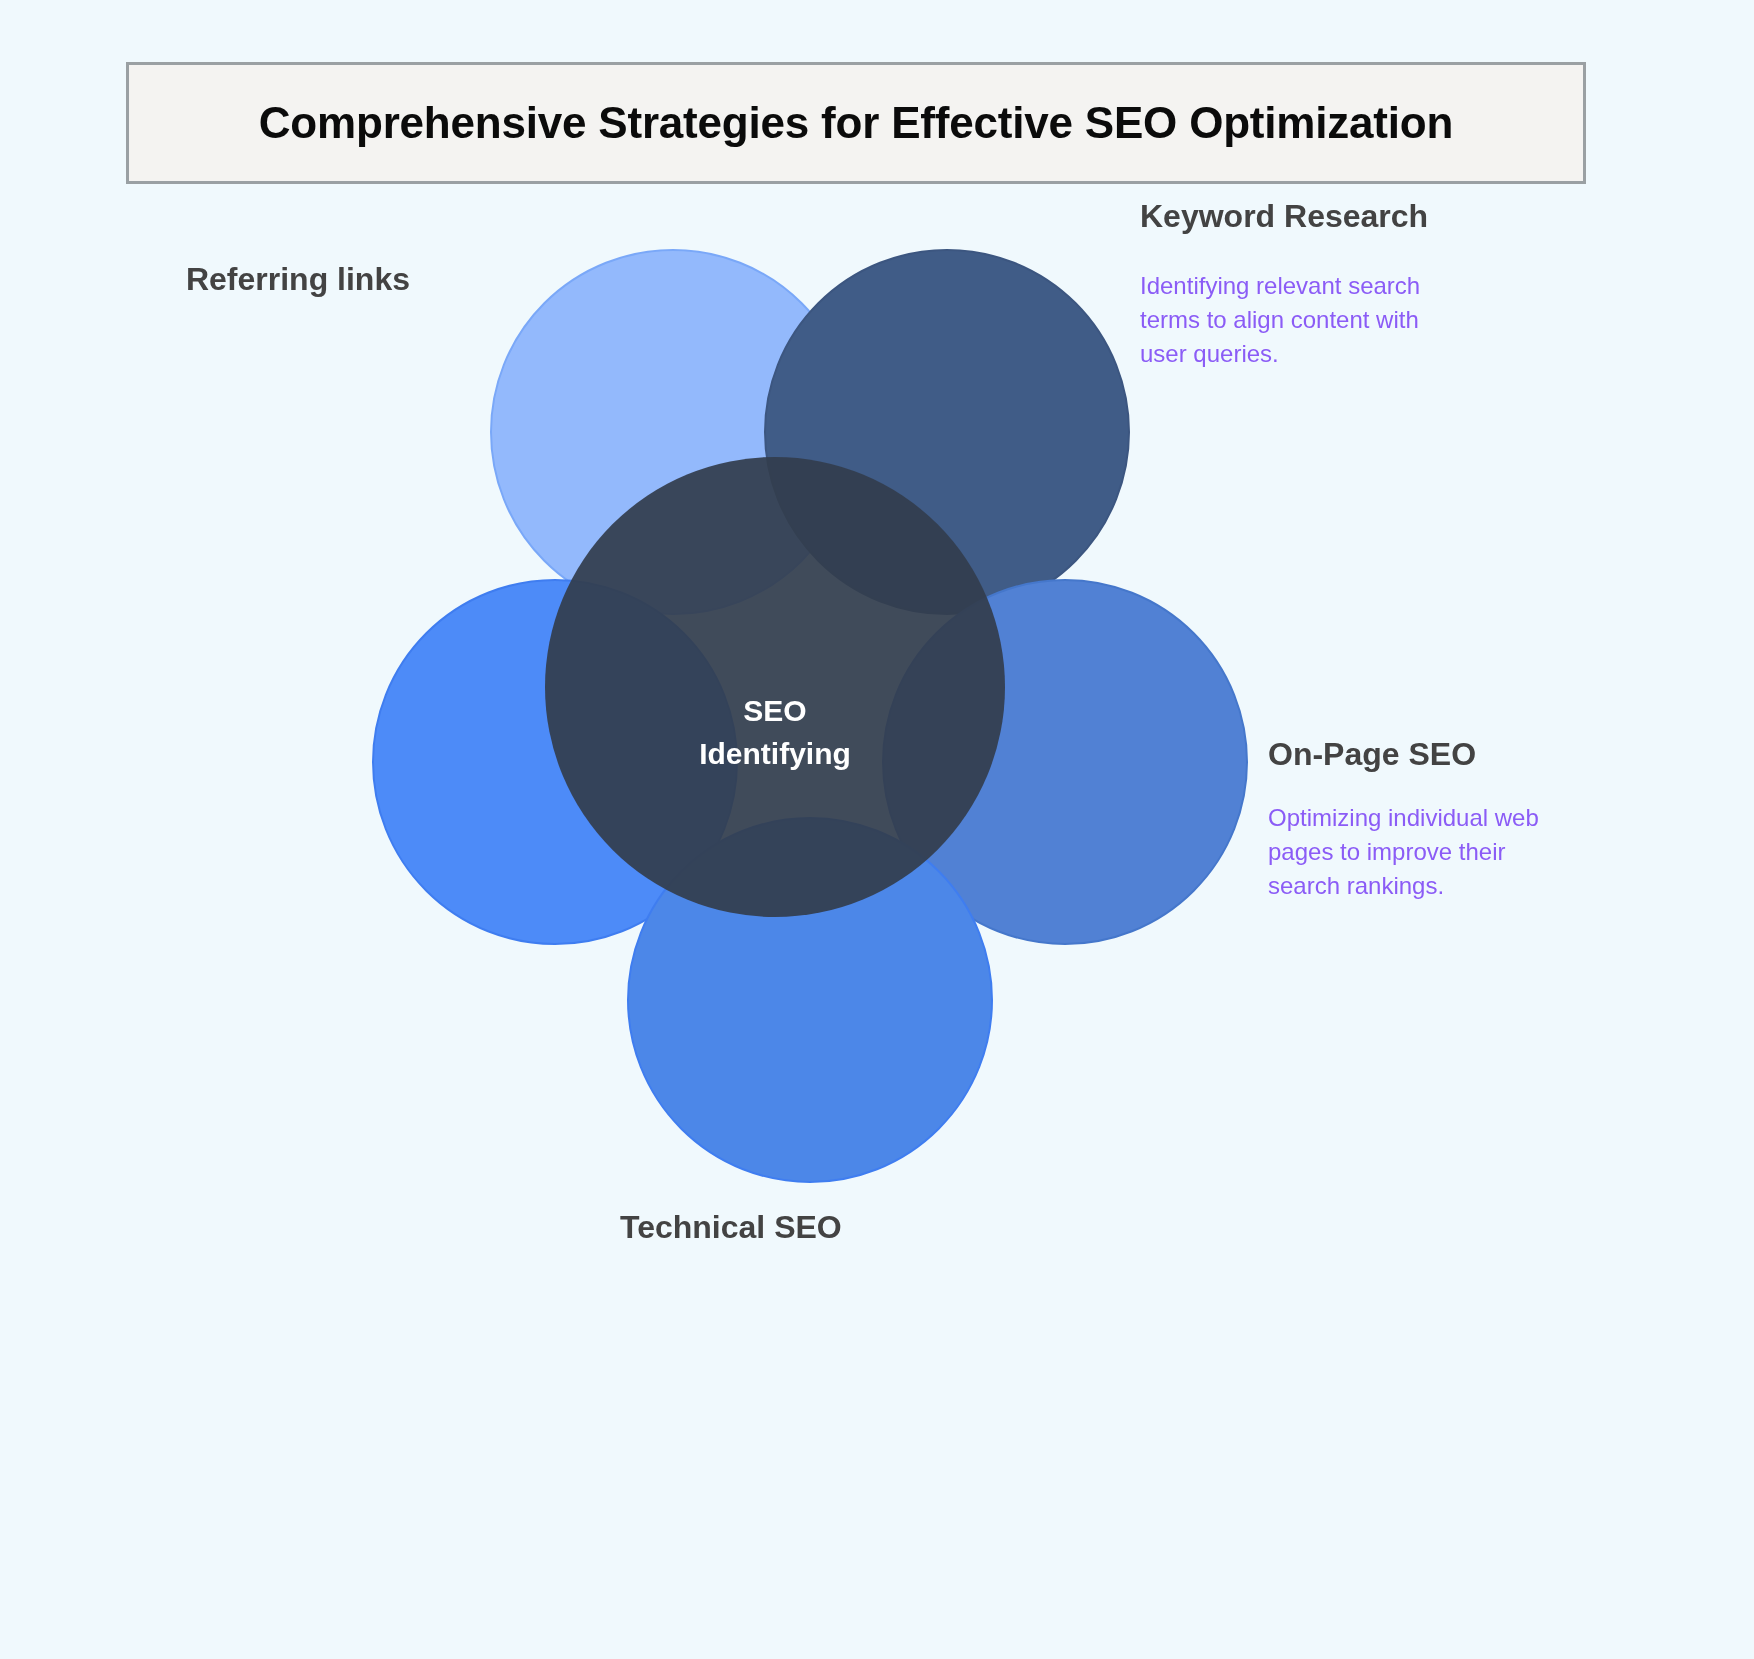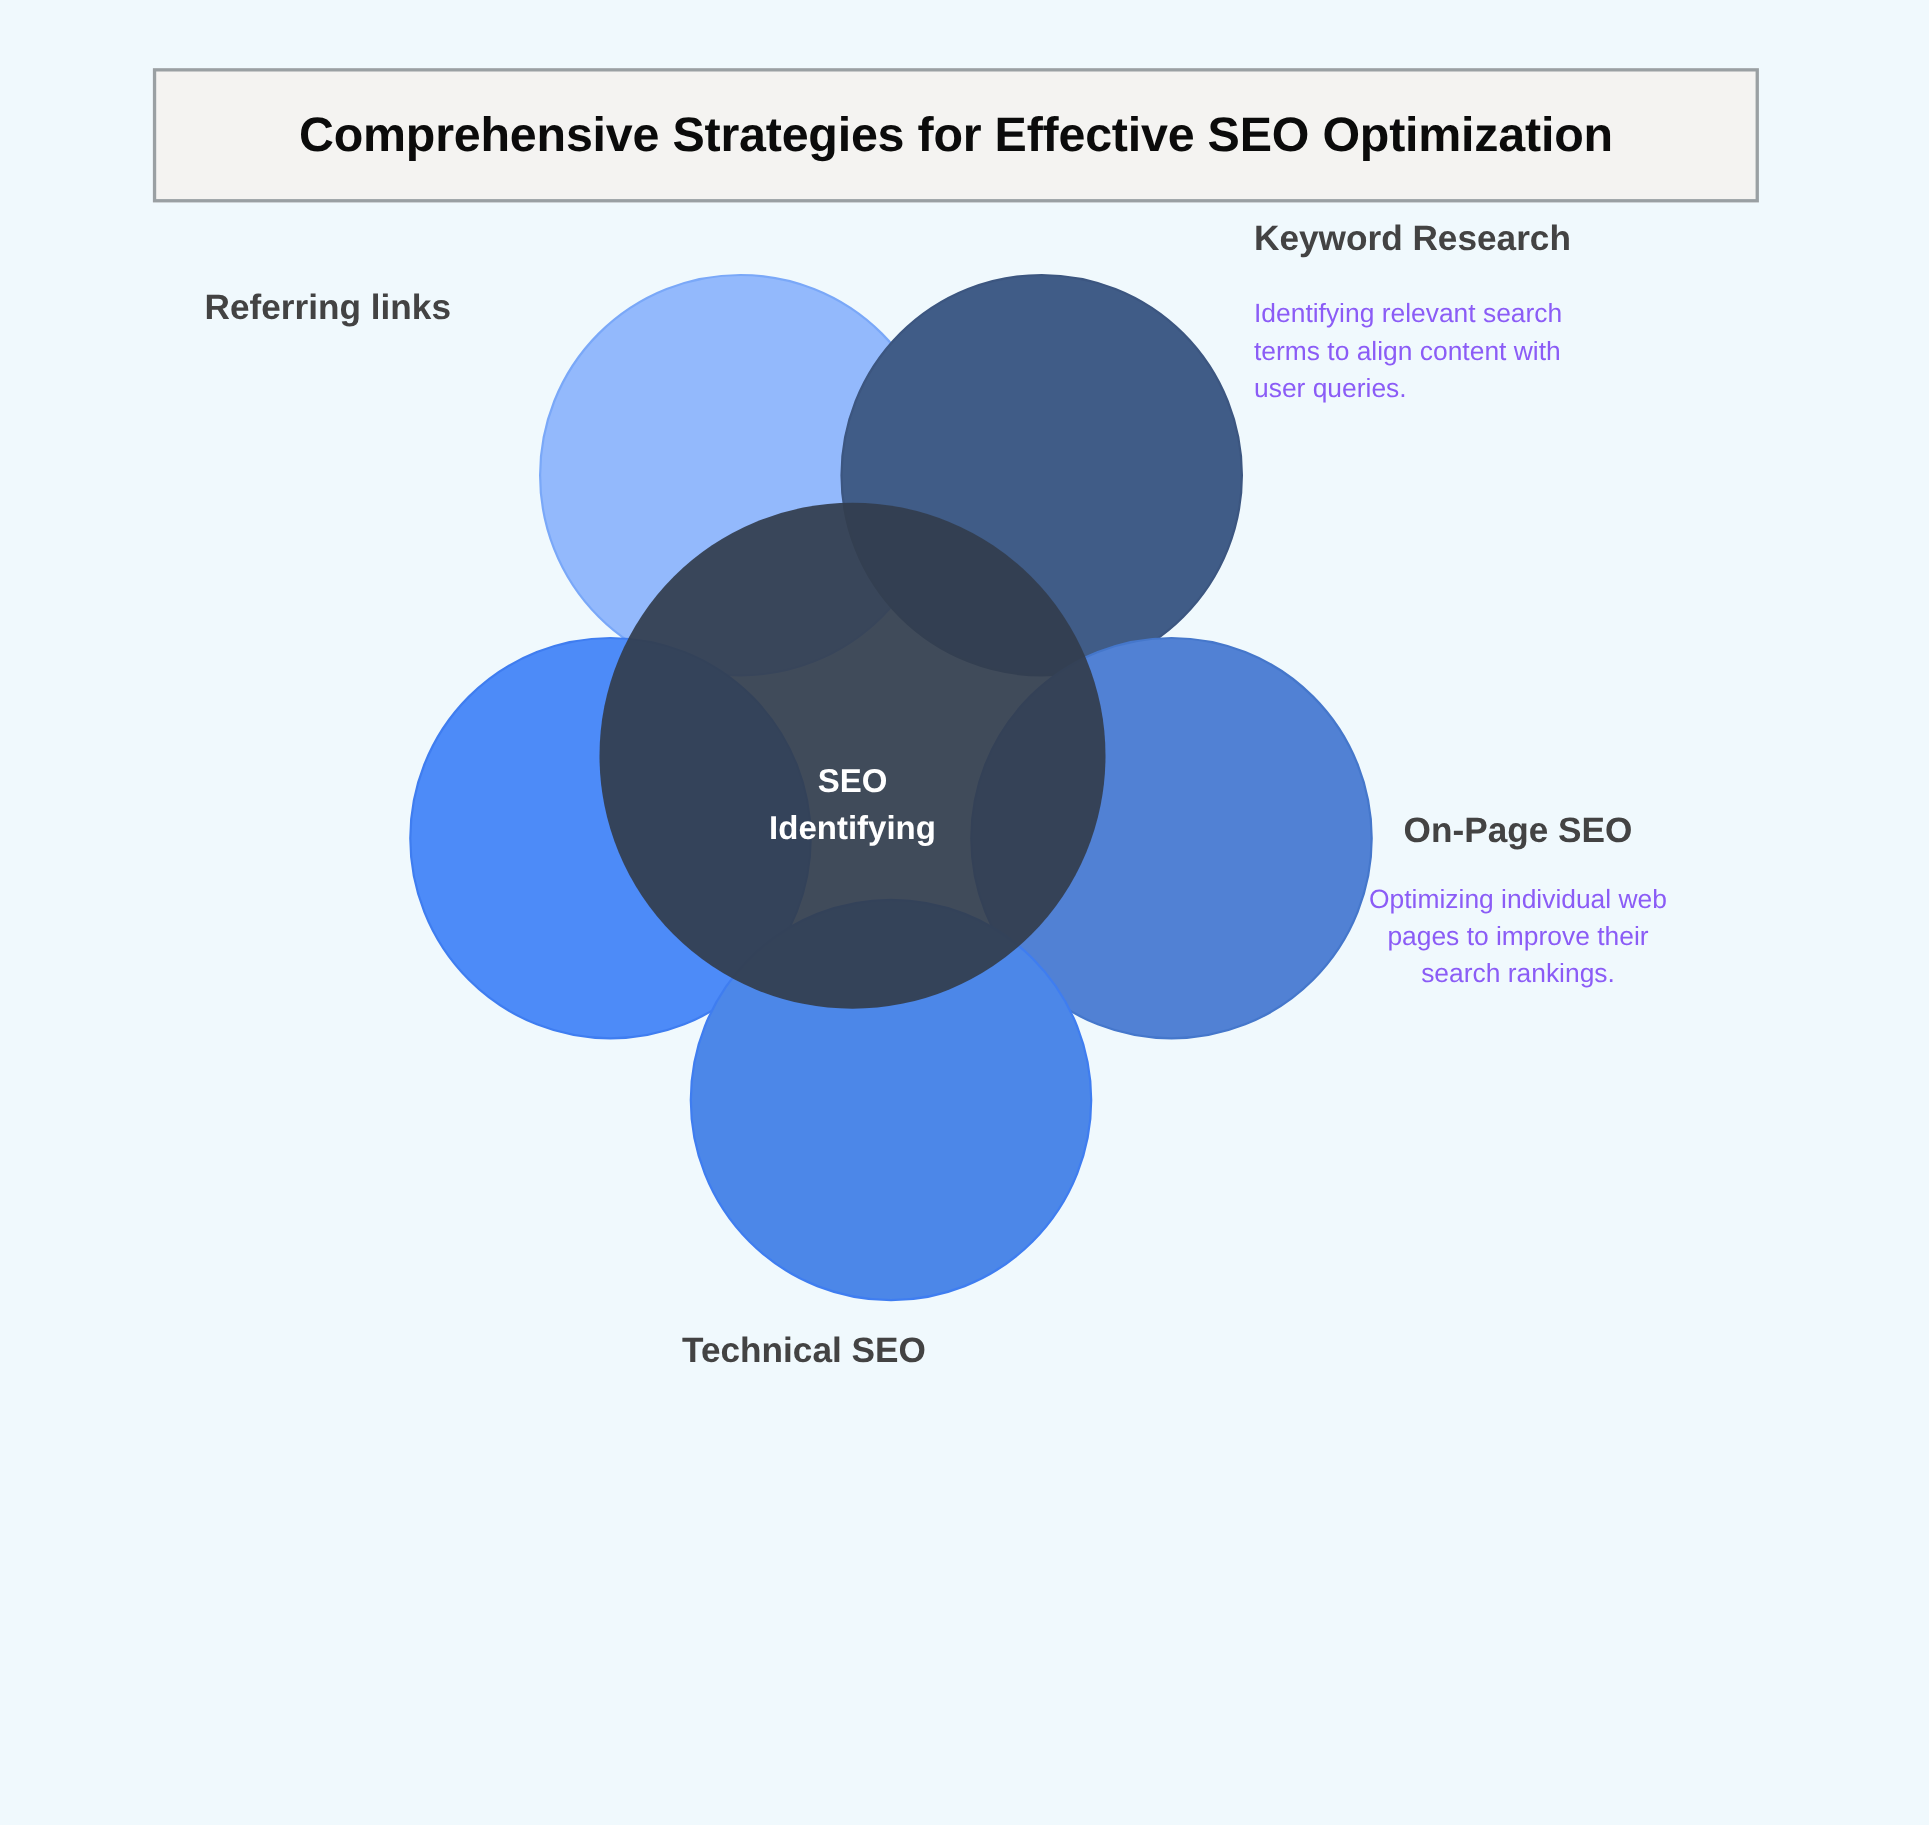--- a/index.html
+++ b/index.html
@@ -11,21 +11,21 @@
     height: 1659px;
     background: #f0f9fd;
     font-family: "Liberation Sans", sans-serif;
     overflow: hidden;
     position: relative;
   }
 
   
   #title-box {
     position: absolute;
-    left: 139px;
+    left: 126px;
     top: 62px;
     width: 1460px;
     height: 122px;
     background: #f4f3f1;
     border: 3px solid #9aa0a3;
     box-sizing: border-box;
     display: flex;
     align-items: center;
     justify-content: center;
   }
@@ -102,24 +102,24 @@
 
   #callout-content-quality {
     left: 50px;
     top: 700px;
     width: 240px;
     text-align: right;
   }
   #callout-content-quality .c-title { margin-bottom: 30px; }
 
   #callout-onpage-seo {
-    left: 1240px;
+    left: 1268px;
     top: 733px;
     width: 280px;
-    text-align: center;
+    text-align: left;
   }
   #callout-onpage-seo .c-title { margin-bottom: 26px; }
 
   #callout-technical-seo {
     left: 620px;
     top: 1206px;
     width: 330px;
   }
   #callout-technical-seo .c-title { margin-bottom: 28px; }
 </style>

